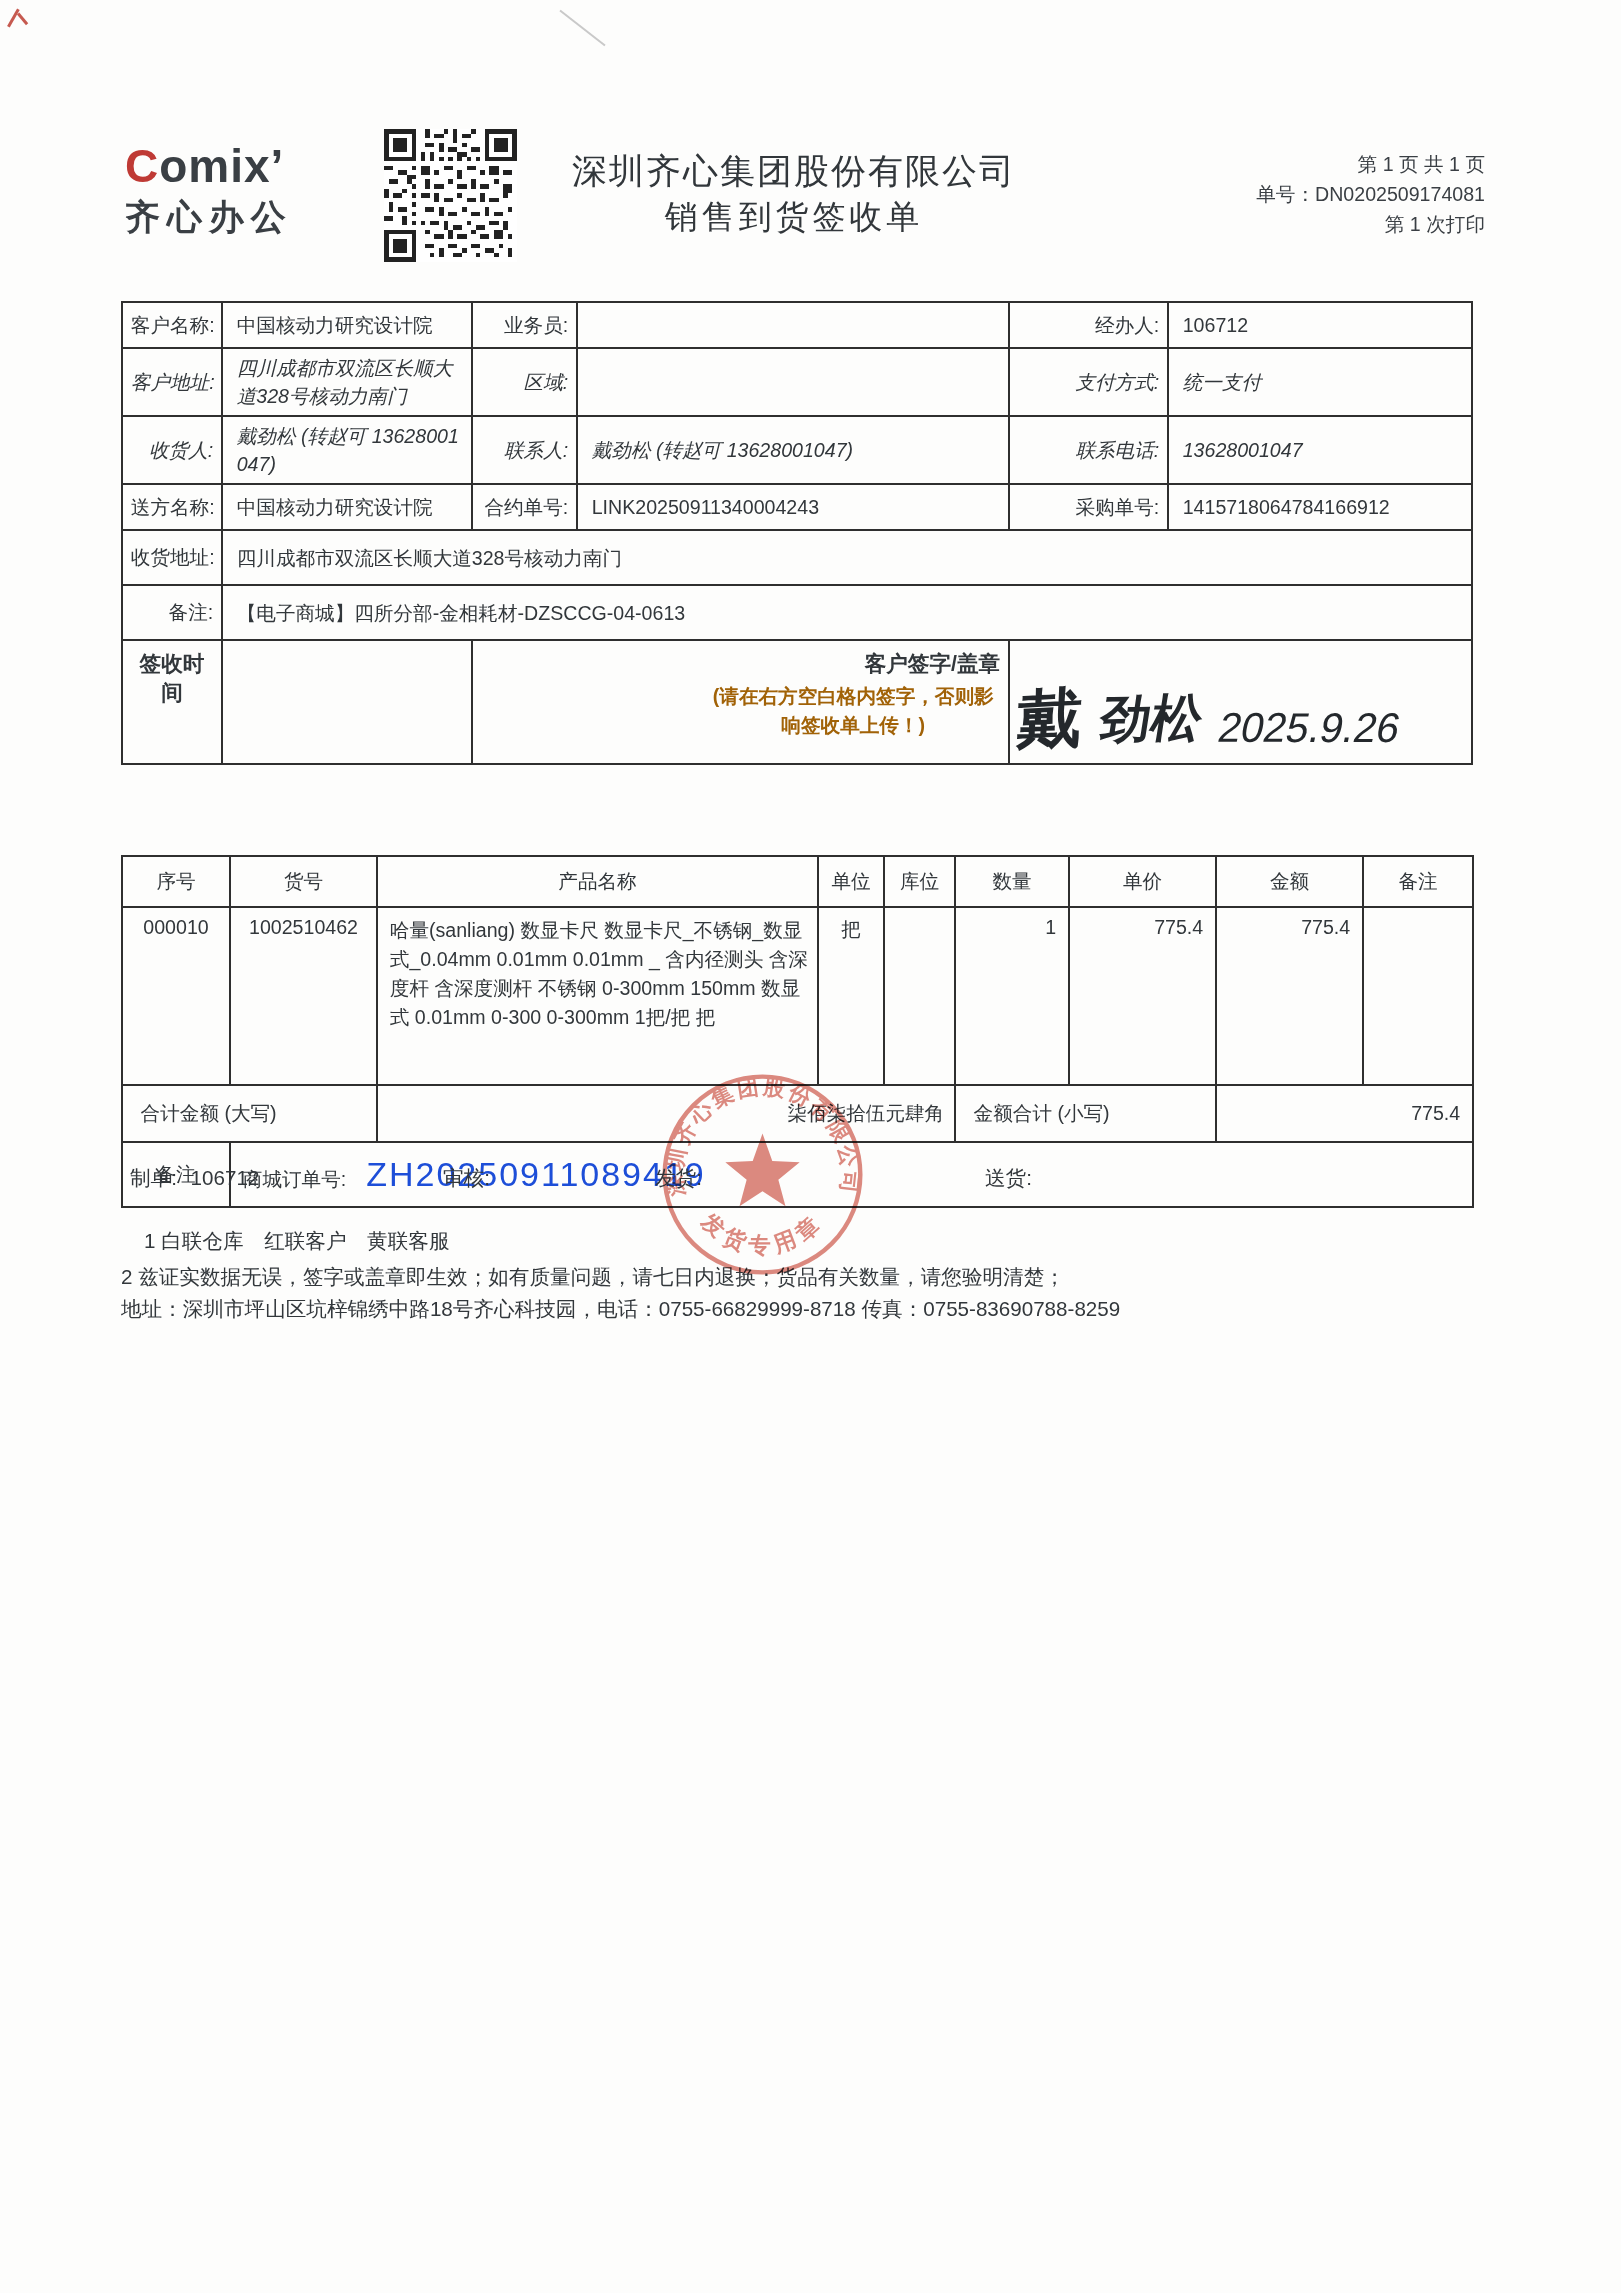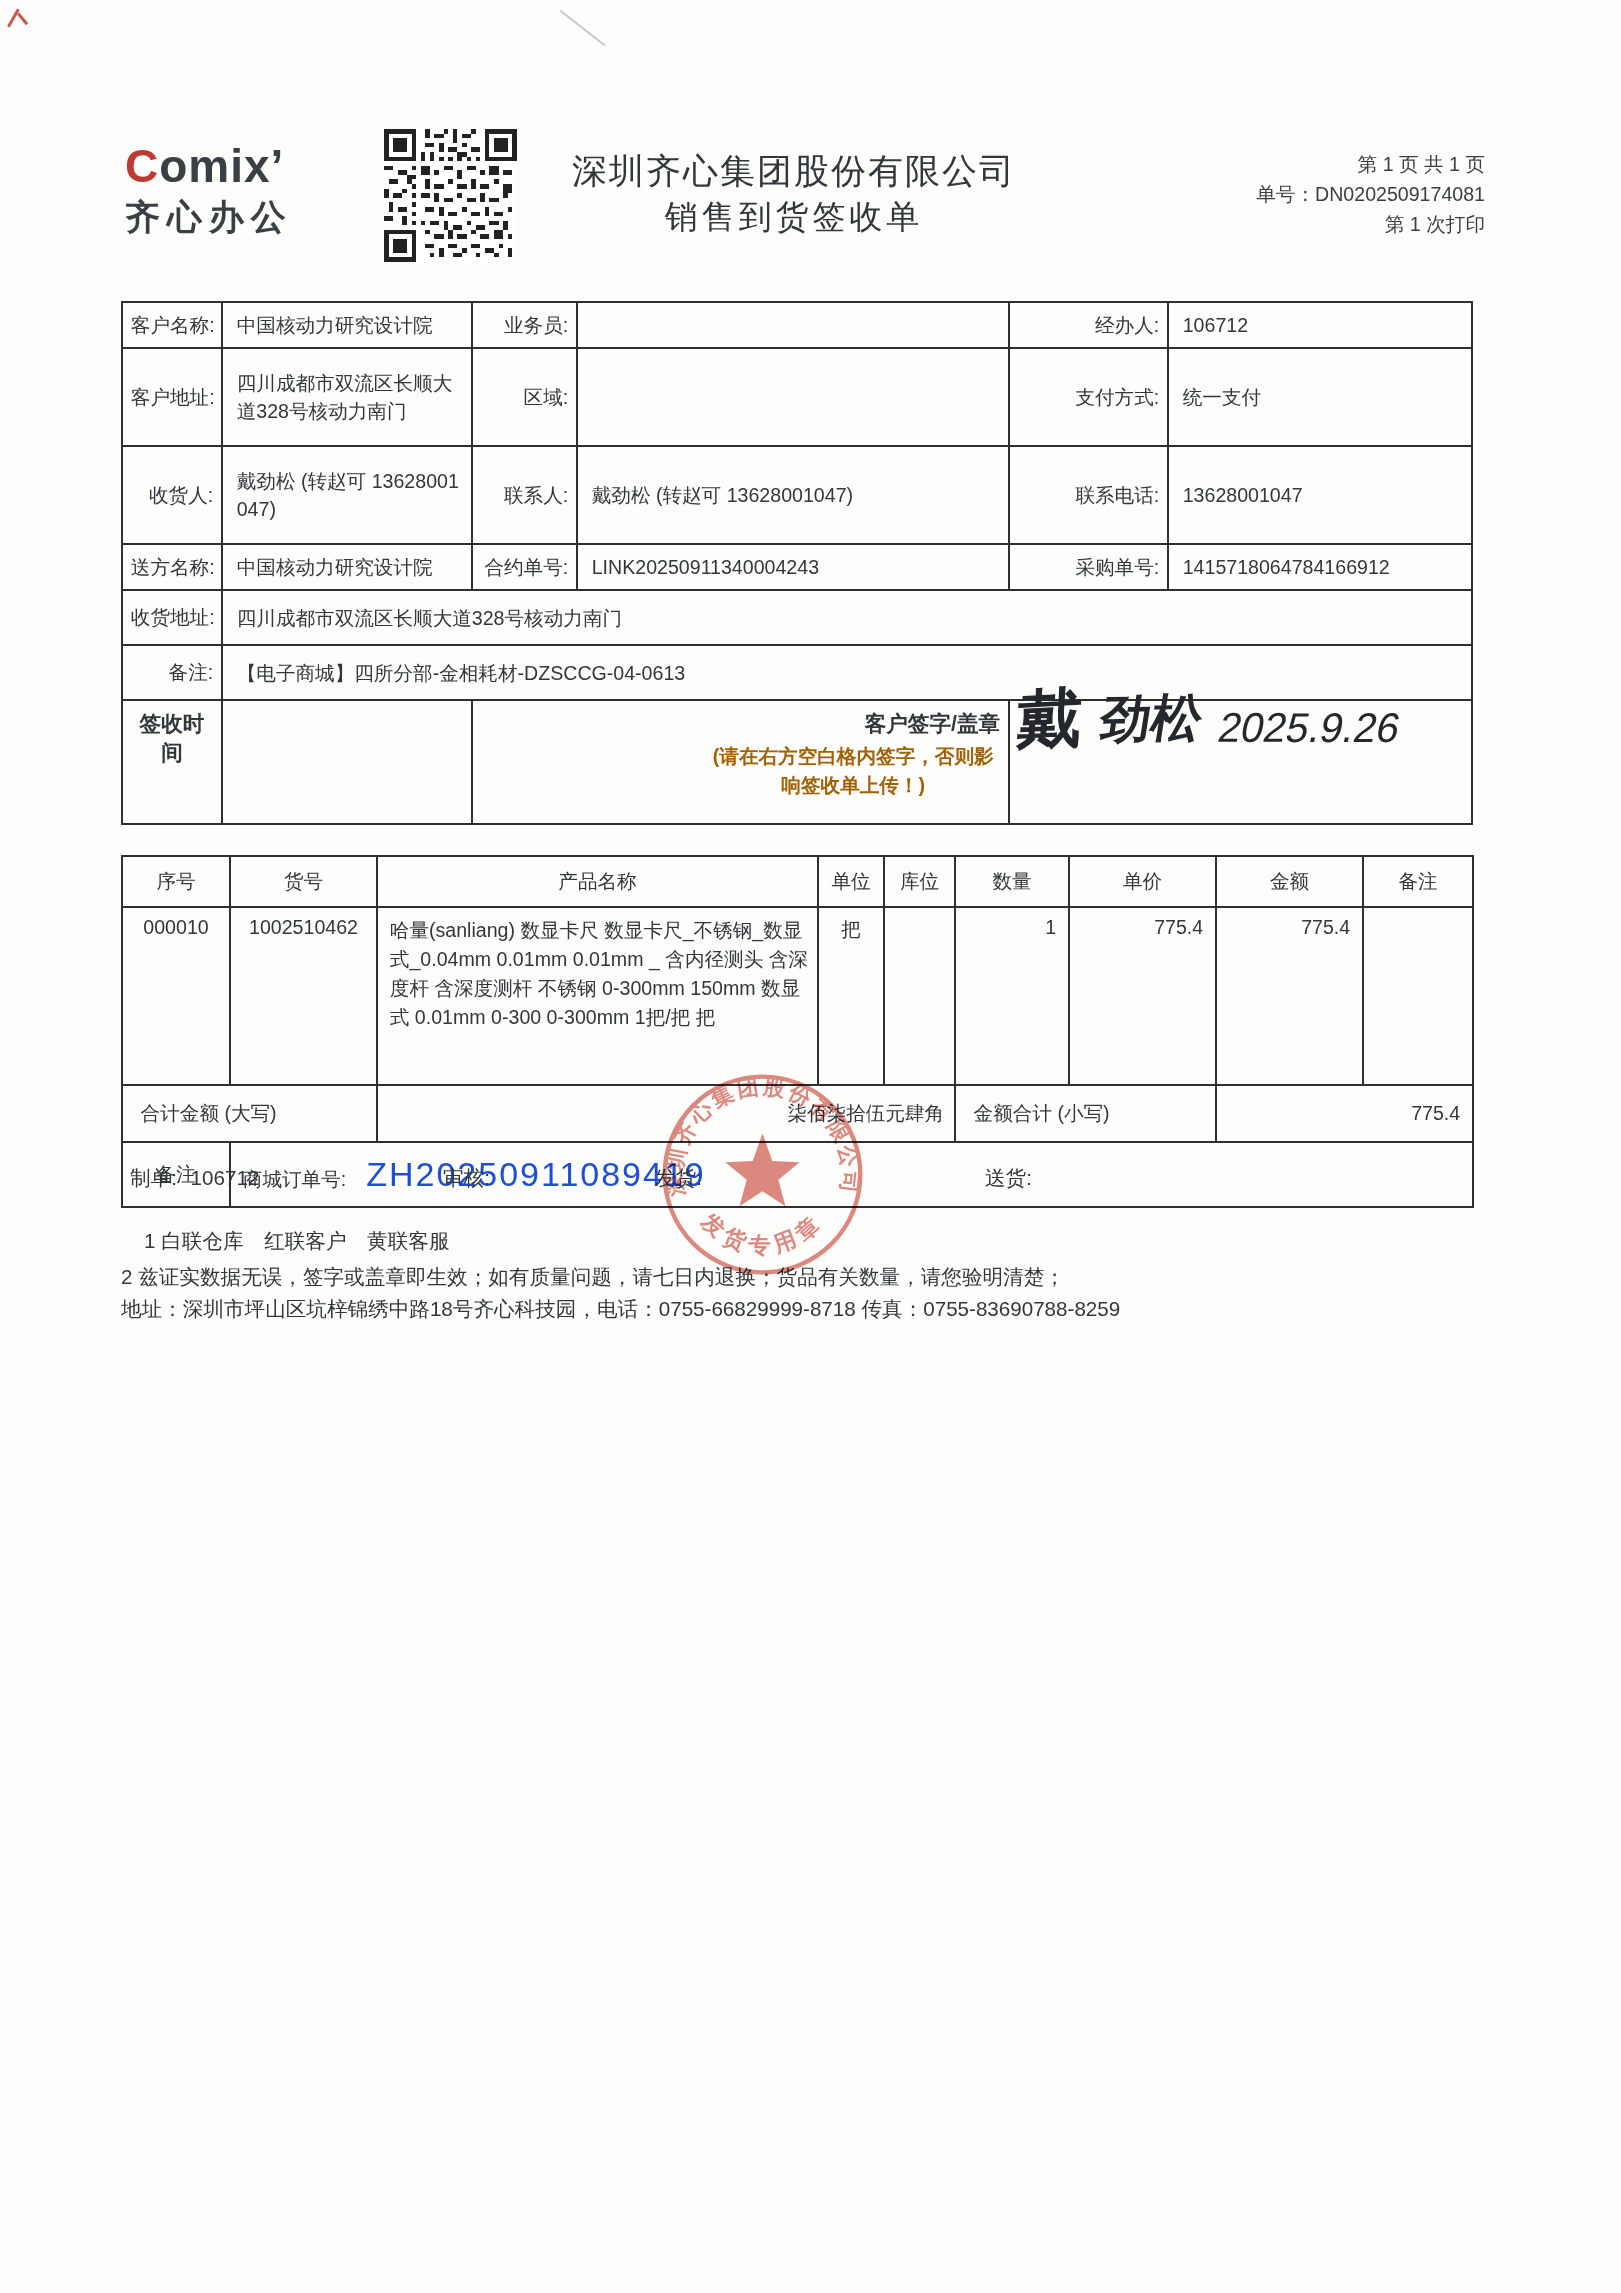--- a/index.html
+++ b/index.html
@@ -25,21 +25,21 @@
   .scan-mark .s2 { width:2.9px; height:13.7px; transform:rotate(-40deg); left:17.6px; top:5.9px; }
   .scratch { position:absolute; left:554px; top:27.4px; width:57px; height:2px; background:#c9c9c9; transform:rotate(38deg); }
 
   
   table { border-collapse:collapse; table-layout:fixed; position:absolute; left:121px; width:1350px; font-size:19.6px; color:#32373b; }
   td, th { border:2px solid #2f2f2f; overflow:hidden; }
   .info-table { top:301px; }
   .info-table td { padding:3.9px 7.8px; vertical-align:middle; }
   td.lab { text-align:right; padding-right:7.8px; white-space:nowrap; }
   td.val { text-align:left; padding-left:13.7px; word-break:break-all; line-height:28px; }
-  .row-h1 { height:46px; } .row-h2 { height:98px; } .row-h3 { height:55px; }
+  .row-h1 { height:46px; } .row-h2 { height:68px;font-style:italic; } .row-h3 { height:55px; }
   .sign-row { height:124px; }
   .sign-row td { vertical-align:top; padding-top:7.8px; }
   .sign-time { font-weight:700; font-size:21.6px; text-align:center; }
   .sign-head-cell { text-align:right; padding-right:5.9px; }
   .sign-head { font-weight:700; font-size:21.6px; }
   .sign-note { color:#a16207; font-weight:600; font-size:19.6px; line-height:29px; width:294px; margin-left:auto; text-align:center; word-break:break-all; margin-top:3.9px; }
 
   .item-table { top:855px; }
   .item-table th { font-weight:400; height:45px; text-align:center; vertical-align:middle; padding:2px 3.9px; }
   .item-table td { padding:5.9px 7.8px; }

